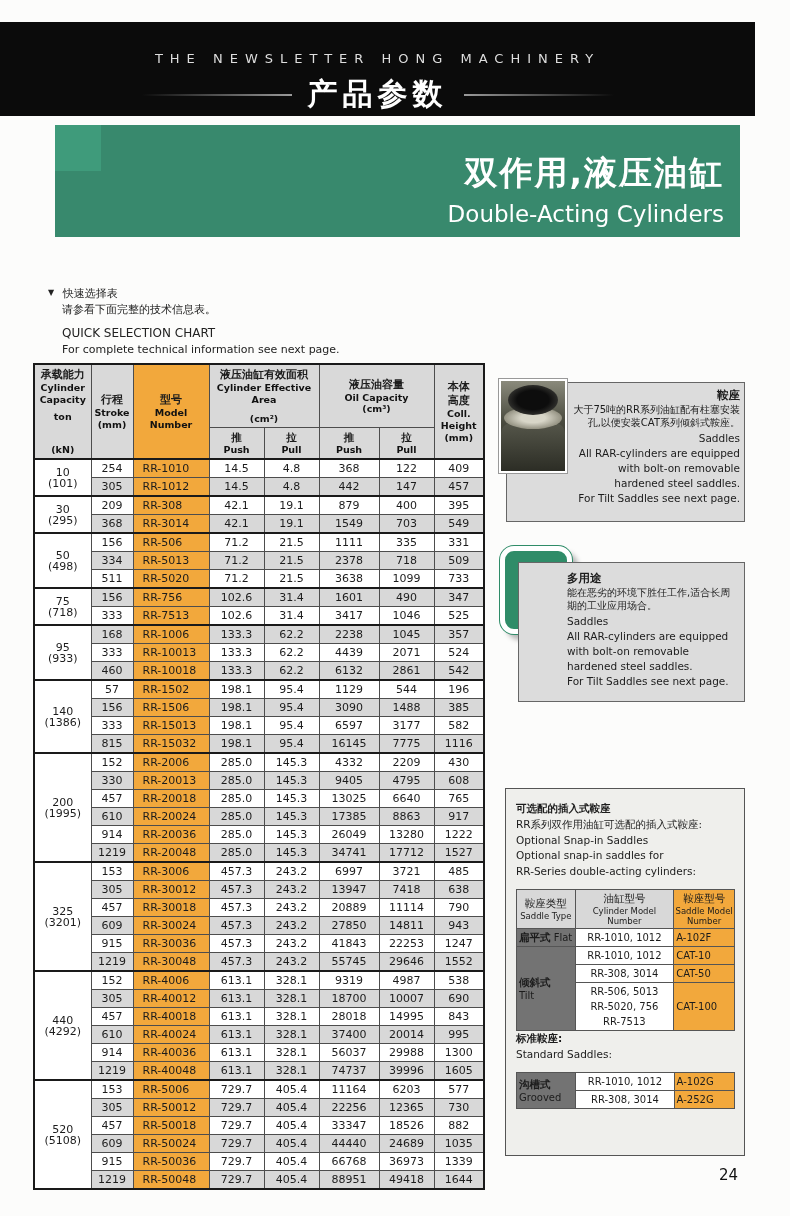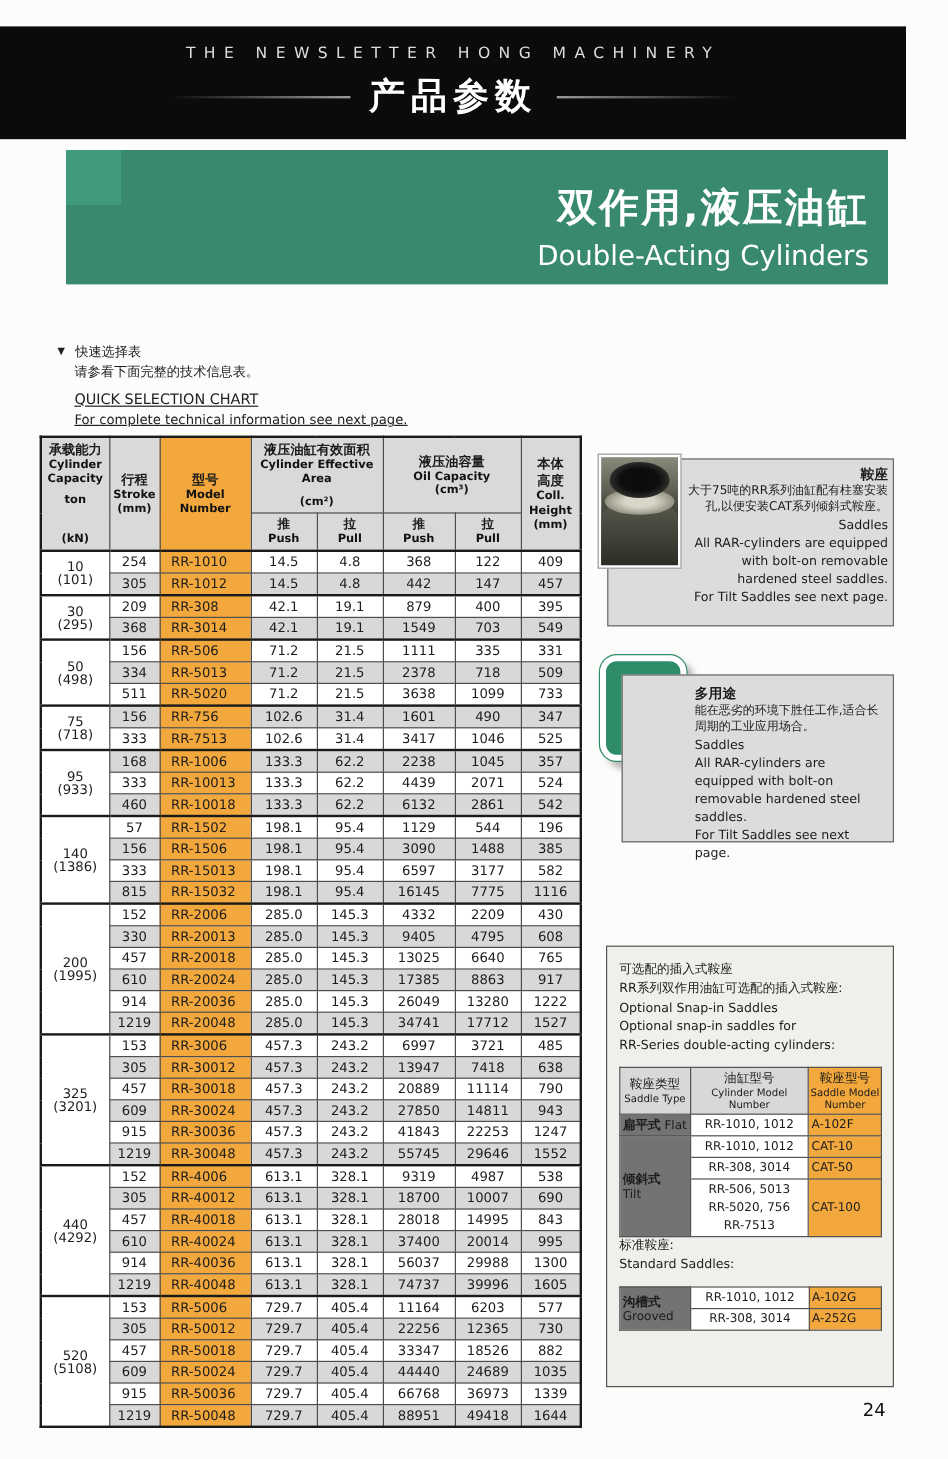--- a/index.html
+++ b/index.html
@@ -1,39 +1,39 @@
 <!DOCTYPE html>
 <html><head>
 <meta charset="utf-8">
 <style>
   html,body{margin:0;padding:0;}
   body{width:790px;height:1216px;position:relative;background:#fcfcfb;
        font-family:"DejaVu Sans","Liberation Sans",sans-serif;color:#1c1c1c;overflow:hidden;}
 
   
   .black-bar{position:absolute;left:0;top:22px;width:755px;height:94px;background:#0b0b0b;color:#fff;}
-  .newsletter{text-align:center;margin-top:15px;font-size:13px;letter-spacing:7px;color:#dedede;}
+  .newsletter{text-align:center;margin-top:29px;font-size:13px;letter-spacing:7px;color:#dedede;}
   .bar-title-row{display:flex;align-items:center;justify-content:center;margin-top:8px;gap:16px;}
   .bar-line{width:150px;height:2px;}
   .bar-line.l{background:linear-gradient(to right,rgba(150,150,150,0),#9a9a9a);}
   .bar-line.r{background:linear-gradient(to left,rgba(150,150,150,0),#9a9a9a);}
   .bar-title{font-size:30px;letter-spacing:5px;font-weight:bold;}
 
   
   .banner{position:absolute;left:55px;top:125px;width:685px;height:112px;background:#38896D;}
   .banner-accent{position:absolute;left:0;top:0;width:46px;height:46px;background:#3F9B7B;}
   .banner-text{position:absolute;right:16px;top:26px;text-align:right;color:#fff;}
   .banner-zh{font-size:33px;font-weight:bold;letter-spacing:2px;}
   .banner-en{font-size:23px;margin-top:5px;}
 
   
   .intro{position:absolute;left:48px;top:286px;font-size:11px;line-height:1.45;color:#222;}
   .intro .tri{font-size:8px;vertical-align:2px;margin-right:5px;}
   .intro .ind{margin-left:14px;}
-  .intro .en-block{margin-top:7px;text-decoration:underline;}
+  .intro .en-block{margin-top:7px;}
   .intro .en-title{font-size:12px;}
 
   
   table{border-collapse:collapse;}
   .main-table{position:absolute;left:33px;top:363px;width:450px;table-layout:fixed;
               border:2px solid #1a1a1a;}
   .main-table th,.main-table td{border:1px solid #4d4d4d;padding:0;text-align:center;vertical-align:middle;}
   .main-table thead{border-bottom:2px solid #1a1a1a;}
   .main-table thead th{background:#d9d9d9;}
   .main-table thead th.model-h{background:#F2A83C;}
@@ -65,26 +65,26 @@
   .p-ring{position:absolute;top:26px;left:3px;right:3px;height:22px;border-radius:50%;
           background:radial-gradient(ellipse at center,#d8d6c8 30%,#8c8a7a 75%);}
   .p-body{position:absolute;top:42px;left:0;right:0;bottom:0;
           background:linear-gradient(180deg,#55564a,#2c2d25);border-radius:10px 10px 0 0;}
 
   .info-icon{position:absolute;left:500px;top:546px;width:62px;height:78px;background:#2F8C68;
              border:5px solid #fff;border-radius:14px;
              box-shadow:0 0 0 1px #2F8C68,6px 6px 5px rgba(0,0,0,.28);
              color:#fff;display:flex;align-items:center;justify-content:center;
              font-family:"DejaVu Serif","Liberation Serif",serif;font-size:52px;font-weight:bold;line-height:1;}
-  .box2{position:absolute;left:518px;top:562px;width:227px;height:140px;padding:8px 4px 0 60px;}
+  .box2{position:absolute;left:518px;top:562px;width:227px;height:140px;padding:8px 4px 0 48px;}
 
   .box3{position:absolute;left:505px;top:788px;width:240px;height:368px;background:#efefec;
         border:1.5px solid #555;box-sizing:border-box;padding:12px 9px 0 10px;}
   .box3 p{margin:0;font-size:10.5px;line-height:1.5;}
-  .p-bold{font-weight:normal;}
+  .p-bold{font-weight:bold;}
 
   .snap-table,.std-table{width:100%;margin-top:9px;border:1.5px solid #444;}
   .snap-table th,.snap-table td,.std-table td{border:1px solid #555;padding:1px 2px;font-size:10px;vertical-align:middle;}
   .snap-table th{background:#d8d8d8;font-weight:normal;padding:2px 1px;}
   .snap-table th.orange-h{background:#F2A83C;}
   .sh-zh{font-size:10.5px;font-weight:normal;}
   .sh-en{font-size:8.5px;line-height:1.2;}
   .type-cell{text-align:left;background:#737373;font-size:10px;}
   .type-zh{font-weight:bold;font-size:10.5px;}
   .model-cell{background:#fff;text-align:center;font-size:11px;line-height:1.5;}

